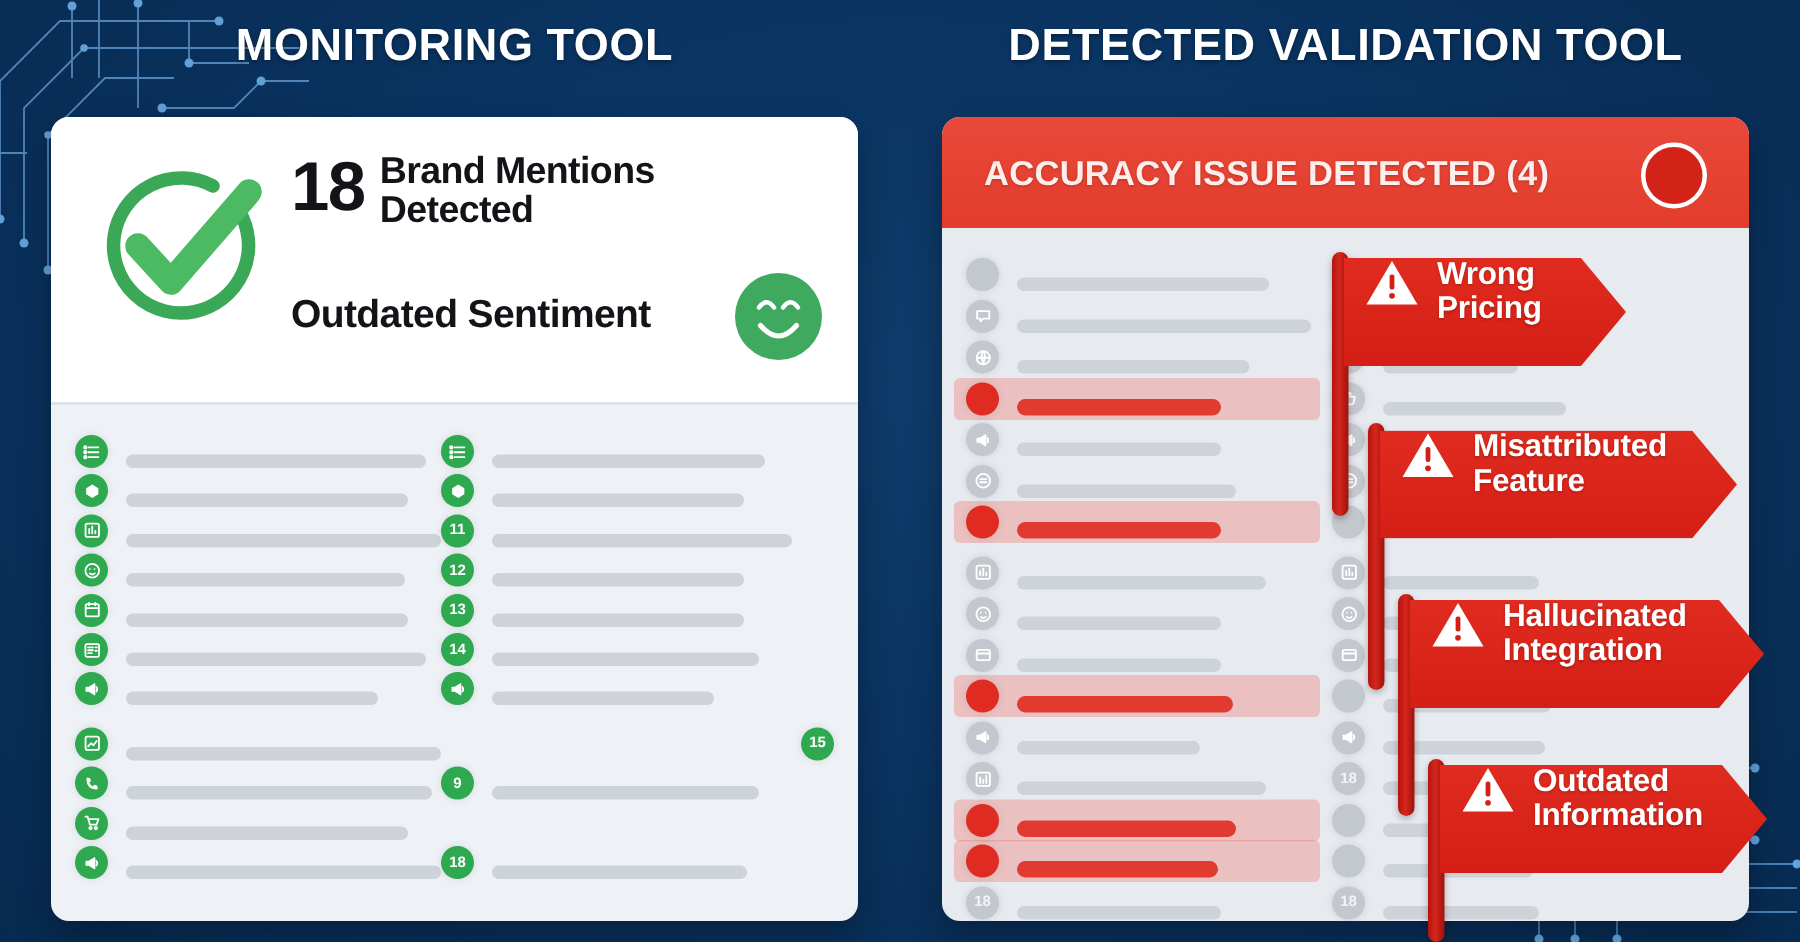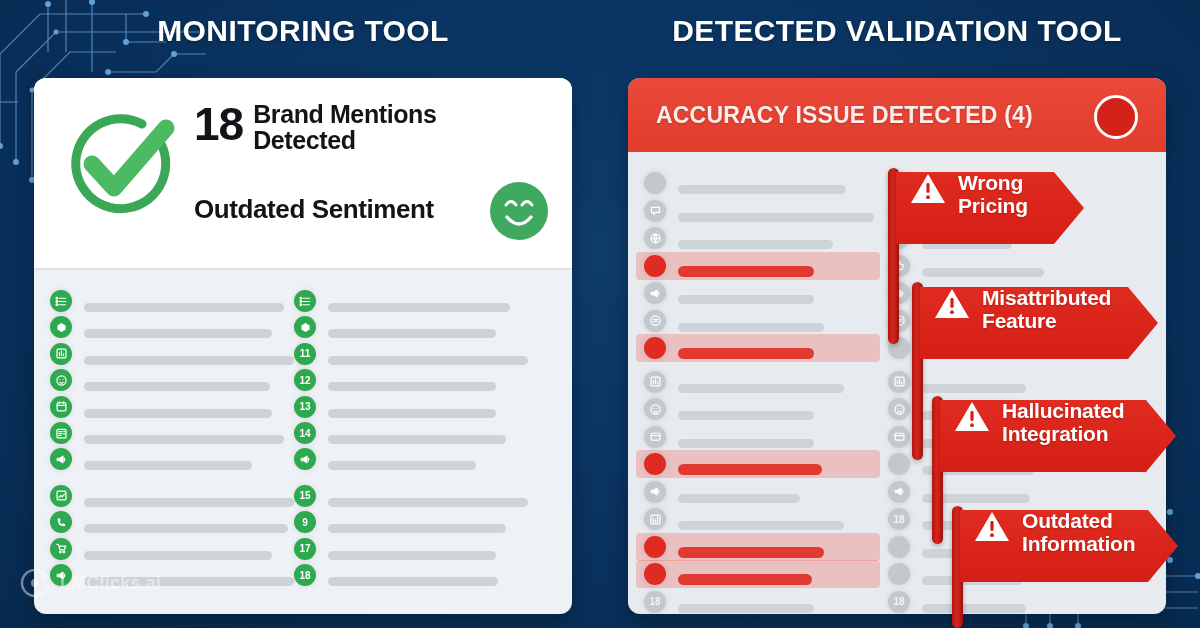--- a/index.html
+++ b/index.html
@@ -378,31 +378,27 @@
           </div>
           <div class="row" style="top: 164.4px;">
             <div class="badge green" style="position: relative;">
               <svg width="13" height="13" viewBox="0 0 16 16" fill="none" stroke="#ffffff" stroke-width="1.5" stroke-linecap="round" stroke-linejoin="round">
                 <path d="M3 6.4h2.4L10 3.6v8.8L5.4 9.6H3z" fill="#ffffff" stroke="#ffffff" stroke-width="1.1"></path>
                 <path d="M11.4 6.2q1.4 1.8 0 3.6"></path>
               </svg>
             </div>
             <div class="bar" style="width: 148px; position: relative;"></div>
           </div>
-          <div class="row" style="top: 200.8px;">
+          <div class="row" style="top: 200.8px; flex-direction: column;">
             <div class="badge green" style="position: relative;">15</div>
             <div class="bar" style="width: 200px; position: relative;"></div>
           </div>
           <div class="row" style="top: 227.2px;">
             <div class="badge green" style="position: relative;">9</div>
             <div class="bar" style="width: 178px; position: relative;"></div>
-          </div>
-          <div class="row" style="top: 253.6px;">
-            <div class="badge green" style="position: relative;">17</div>
-            <div class="bar" style="width: 168px; position: relative;"></div>
           </div>
           <div class="row" style="top: 280px;">
             <div class="badge green" style="position: relative;">18</div>
             <div class="bar" style="width: 170px; position: relative;"></div>
           </div>
         </div>
     </div>
   </div>
 
   <div class="card" id="card-right">
@@ -685,22 +681,14 @@
           <span class="warn"><svg width="36" height="33" viewBox="0 0 36 33">
               <path d="M18 2 L35 31 H1 Z" fill="#ffffff"></path>
               <rect x="16.4" y="11" width="3.2" height="10" rx="1.4" fill="#d51f16"></rect>
               <circle cx="18" cy="25.2" r="1.9" fill="#d51f16"></circle>
             </svg></span>
           <span class="flabel"><span>Outdated</span><br><span>Information</span></span>
         </div>
       </div>
     </div>
 
-  <div class="watermark">
-    <svg width="34" height="34" viewBox="0 0 34 34">
-      <path d="M30 17 A13 13 0 1 1 24 6" stroke="#ffffff" stroke-width="2.4" fill="none" stroke-linecap="round"></path>
-      <circle cx="17" cy="17" r="4" fill="#ffffff"></circle>
-      <path d="M27 5 l1.6 3.6 L32 10 l-3.4 1.4 L27 15 l-1.6-3.6 L22 10 l3.4-1.4z" fill="#ffffff"></path>
-    </svg>
-    <span class="wm-text">LMClicks.ai</span>
-  </div>
 
 </div>
 
 </body></html>

